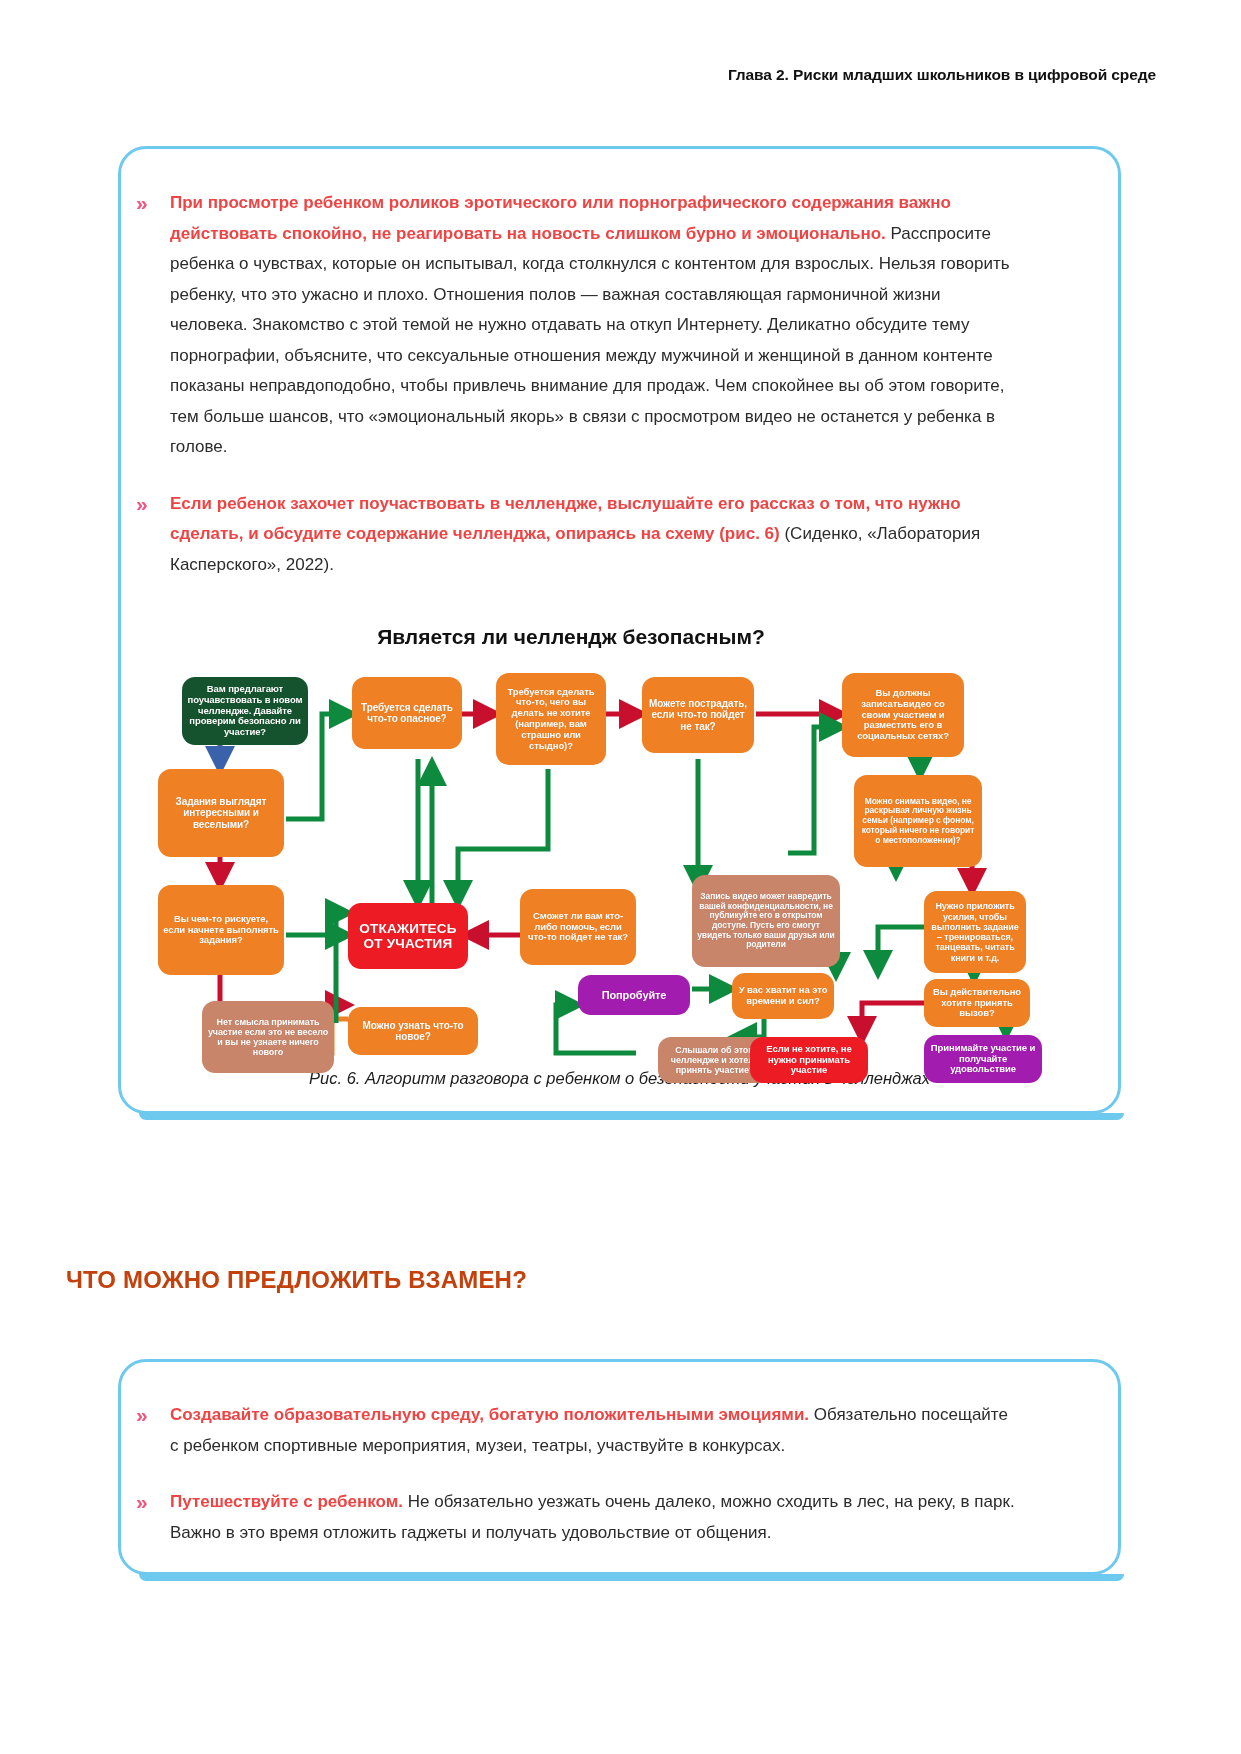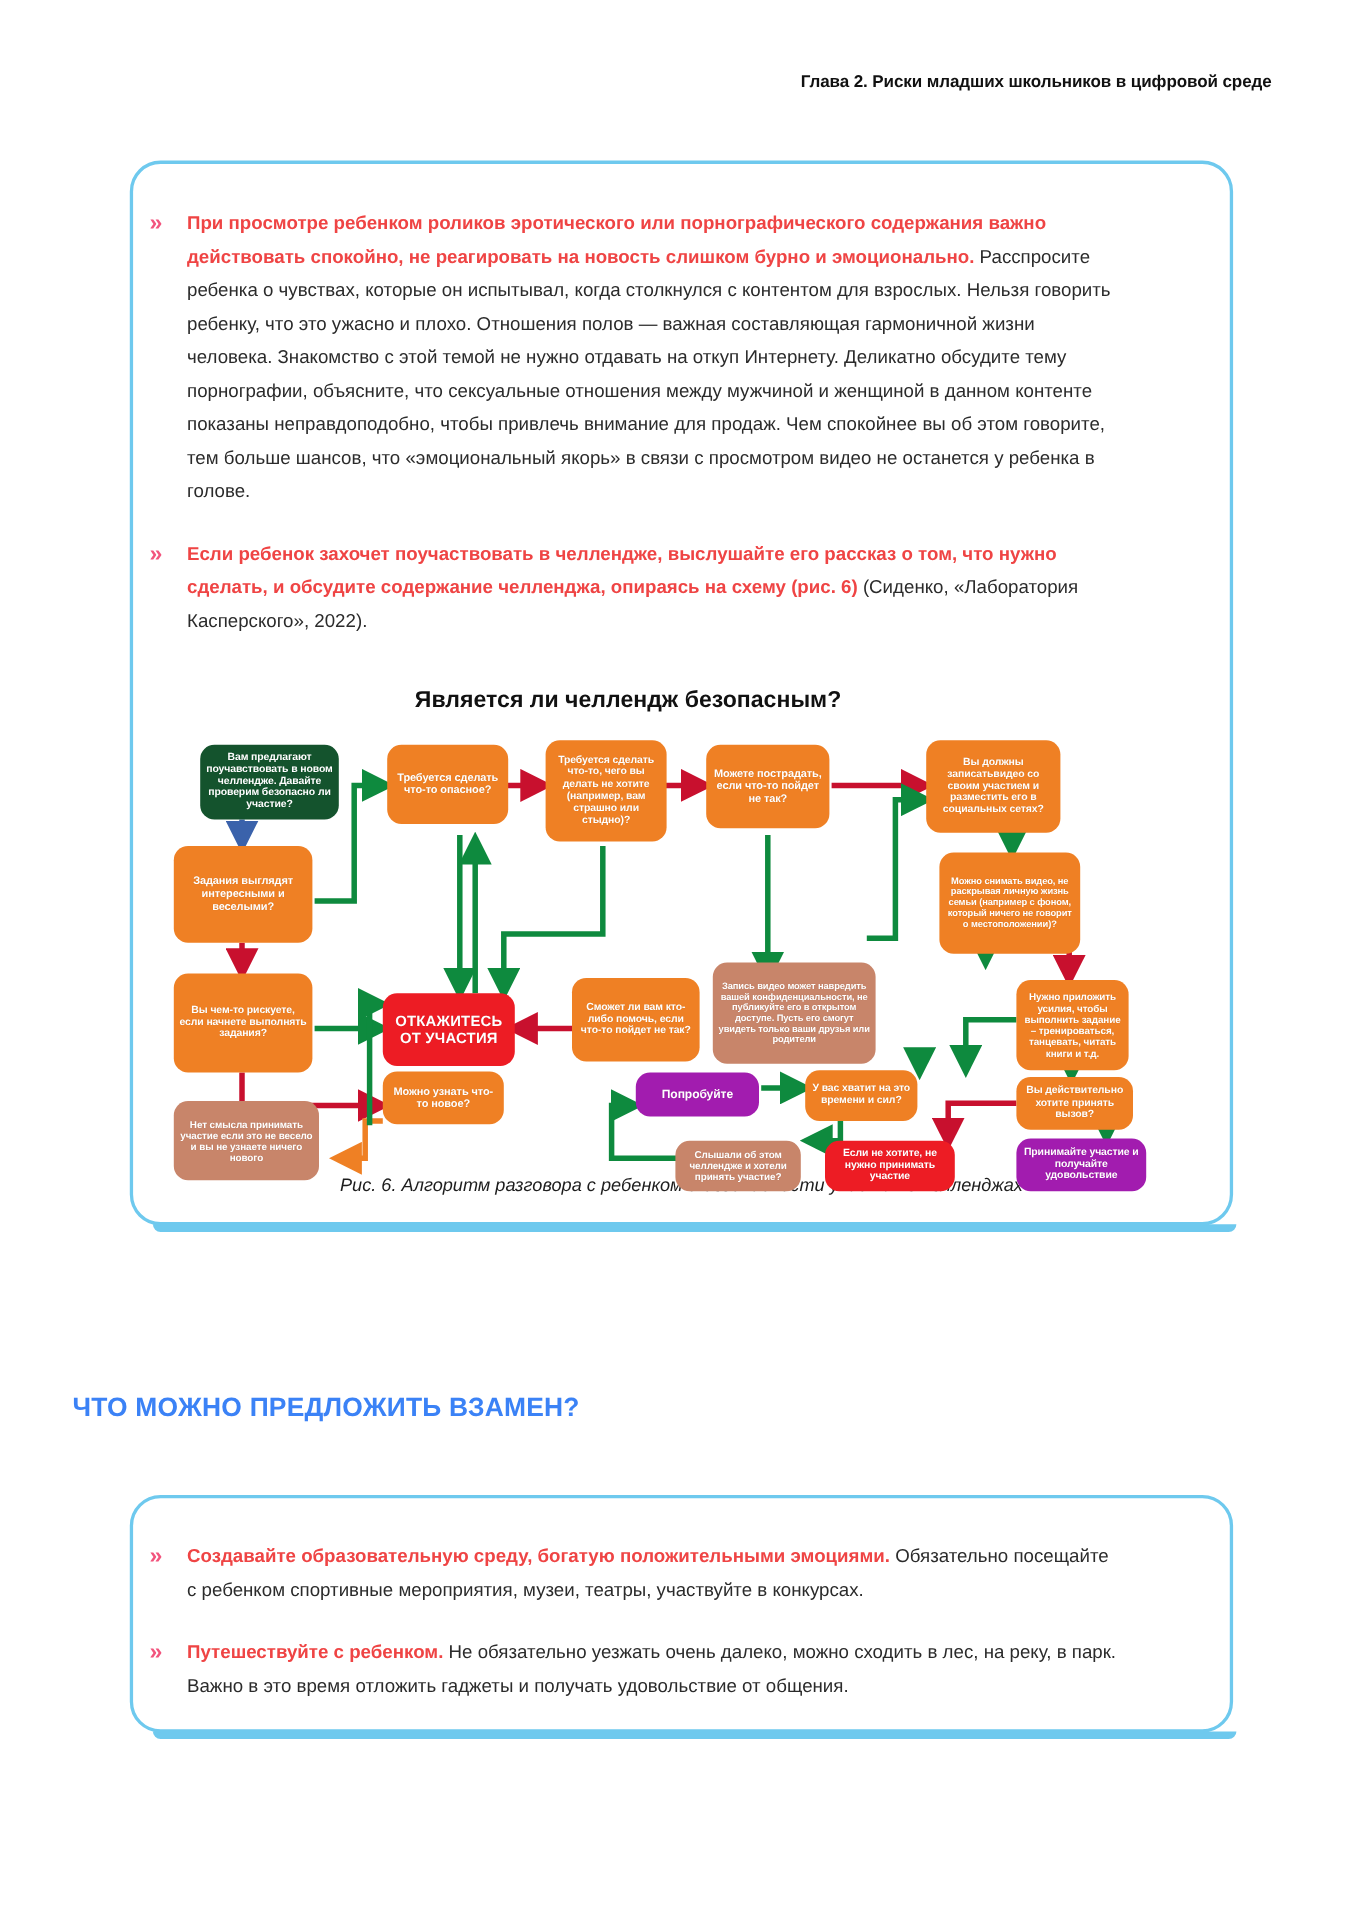--- a/index.html
+++ b/index.html
@@ -86,21 +86,21 @@
   }
 
   
   #section-heading {
     position: absolute;
     left: 66px;
     top: 1266px;
     font-size: 24px;
     font-weight: bold;
     letter-spacing: 0.2px;
-    color: #3b82f6;
+    color: #c2410c;
   }
 
   
   #flow {
     position: absolute;
     left: 136px;
     top: 625px;
     width: 968px;
     height: 470px;
   }
@@ -134,21 +134,21 @@
     line-height: 1.14;
     letter-spacing: -0.1px;
     z-index: 3;
     text-shadow: 0 0 1px rgba(0,0,0,.15);
   }
 
   .n-blue   { background: #14532d; margin-left: 24px; }
   .n-orange { background: #ef8024; }
   .n-red    { background: #ed1c24; }
   .n-green  { background: #a21caf; }
-  .n-brown  { background: #c8856a; }
+  .n-brown  { background: #c8856a; margin-left: 44px; }
 
   .fig-caption {
     position: absolute;
     left: 118px;
     top: 1069px;
     width: 1003px;
     text-align: center;
     font-size: 16.5px;
     font-style: italic;
     color: #1d1d1d;
@@ -268,21 +268,21 @@
     <div class="node n-orange" style="left:718px; top:112px; width:128px; height:92px; font-size:8.5px;">Можно снимать видео, не раскрывая личную жизнь семьи (например с фоном, который ничего не говорит о местоположении)?</div>
 
     <div class="node n-red" style="left:212px; top:240px; width:120px; height:66px; font-size:13.5px; letter-spacing:0.2px;">ОТКАЖИТЕСЬ ОТ УЧАСТИЯ</div>
 
     <div class="node n-orange" style="left:384px; top:226px; width:116px; height:76px; font-size:9.5px;">Сможет ли вам кто-либо помочь, если что-то пойдет не так?</div>
 
     <div class="node n-brown" style="left:512px; top:212px; width:148px; height:92px; font-size:8.5px;">Запись видео может навредить вашей конфиденциальности, не публикуйте его в открытом доступе. Пусть его смогут увидеть только ваши друзья или родители</div>
 
     <div class="node n-orange" style="left:788px; top:228px; width:102px; height:82px; font-size:9px;">Нужно приложить усилия, чтобы выполнить задание – тренироваться, танцевать, читать книги и т.д.</div>
 
-    <div class="node n-orange" style="left:212px; top:311px; width:110px; height:48px; font-size:10px;">Можно узнать что-то новое?</div>
+    <div class="node n-orange" style="left:212px; top:344px; width:130px; height:48px; font-size:10px;">Можно узнать что-то новое?</div>
 
     <div class="node n-green" style="left:442px; top:312px; width:112px; height:40px; font-size:11px;">Попробуйте</div>
 
     <div class="node n-orange" style="left:596px; top:310px; width:102px; height:46px; font-size:9.5px;">У вас хватит на это времени и сил?</div>
 
     <div class="node n-orange" style="left:788px; top:316px; width:106px; height:48px; font-size:9.5px;">Вы действительно хотите принять вызов?</div>
 
     <div class="node n-brown" style="left:478px; top:374px; width:114px; height:46px; font-size:9px;">Слышали об этом челлендже и хотели принять участие?</div>
 
     <div class="node n-red" style="left:614px; top:374px; width:118px; height:46px; font-size:9.5px;">Если не хотите, не нужно принимать участие</div>

